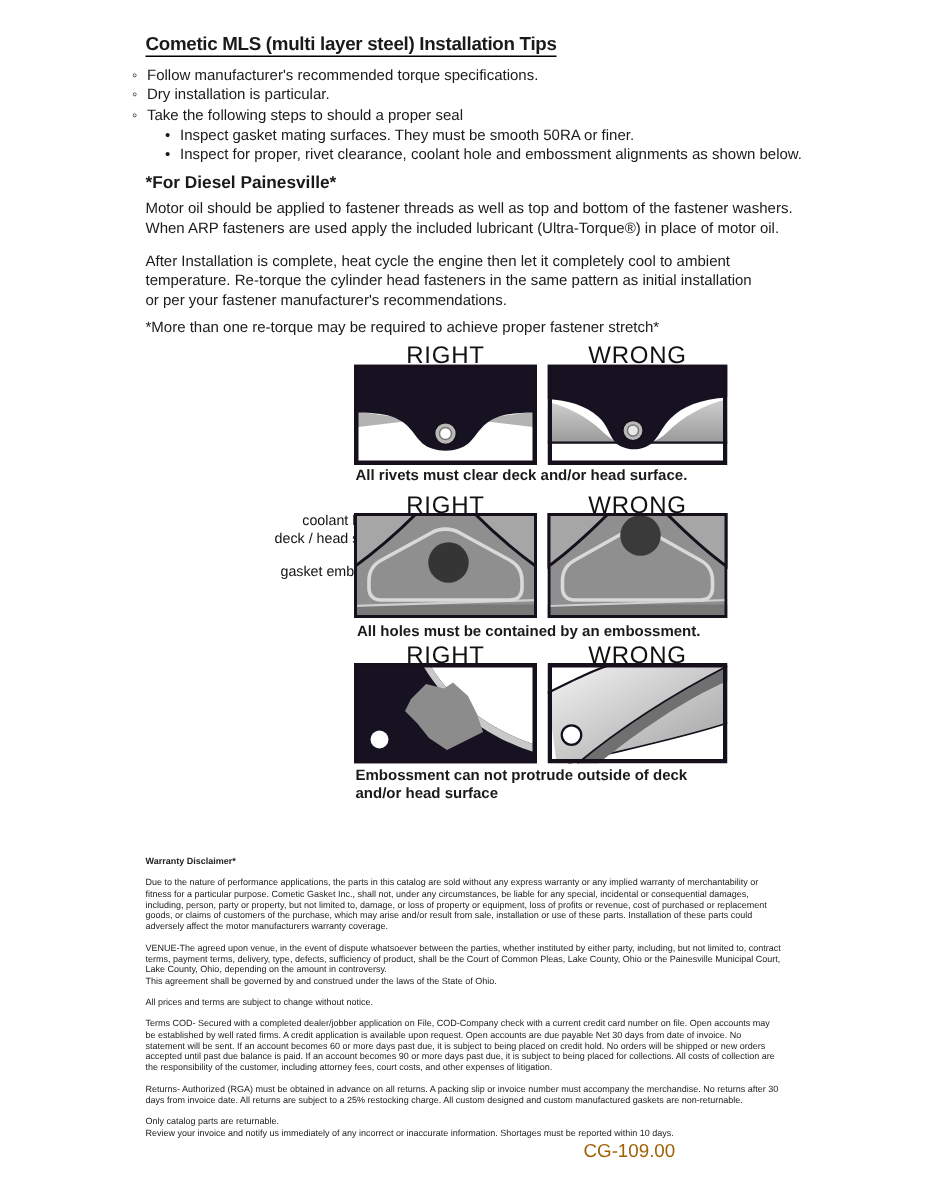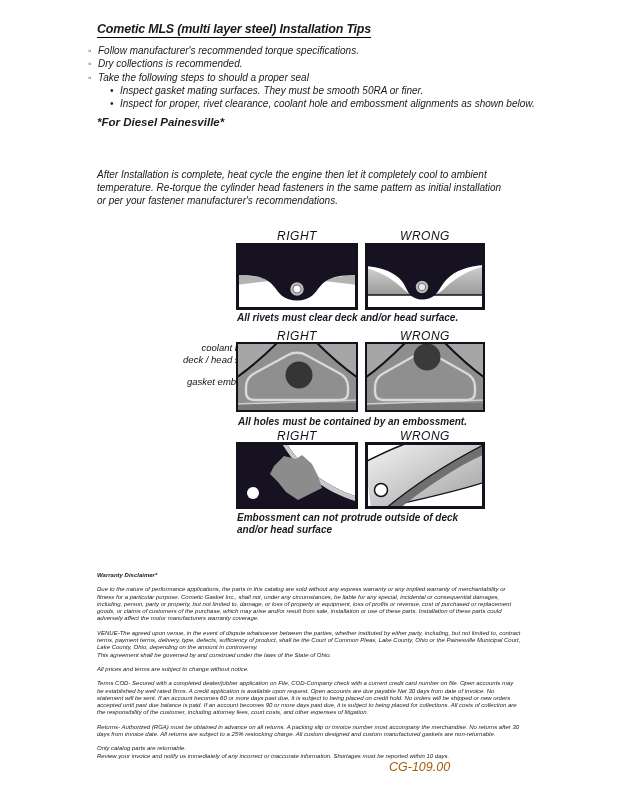--- a/index.html
+++ b/index.html
@@ -1,34 +1,34 @@
 <!DOCTYPE html>
 <html><head>
 <meta charset="utf-8">
 <style>
   html,body{margin:0;padding:0;background:#ffffff;}
   body{width:618px;height:800px;font-family:"Liberation Sans","DejaVu Sans",sans-serif;color:#1a1a1a;}
-  .page{position:relative;width:580px;height:800px;overflow:hidden;background:#fff;font-style:italic;}
+  .page{position:relative;width:580px;height:800px;overflow:hidden;background:#fff;}
 
   .title{position:absolute;left:97px;top:22px;font-size:12.5px;font-weight:bold;letter-spacing:-0.2px;
          border-bottom:1.5px solid #000;padding-bottom:1px;}
 
   .bullets{position:absolute;left:88px;top:44px;width:470px;font-size:10px;line-height:13.3px;}
   .bullet{position:relative;padding-left:10px;}
   .bullet.l1::before{content:"◦";position:absolute;left:0;top:0;font-size:10px;}
   .bullet.l2{margin-left:22px;}
   .bullet.l2::before{content:"•";position:absolute;left:0;top:0;font-size:10px;}
 
   .diesel-heading{position:absolute;left:97px;top:116px;font-size:11.5px;font-weight:bold;}
   .para{position:absolute;left:97px;width:436px;font-size:10px;line-height:13px;white-space:pre-line;}
   .para1{top:133px;}
   .para2{top:168px;}
   .note{top:212px;}
 
-  .dg-label{position:absolute;font-size:12px;letter-spacing:0.5px;color:#111;text-align:center;}
+  .dg-label{position:absolute;font-size:16px;letter-spacing:0.5px;color:#111;text-align:center;}
   .dg-label.r{left:236px;width:122px;}
   .dg-label.w{left:365px;width:120px;text-align:center;}
   .dg-caption{position:absolute;font-size:10px;font-weight:bold;line-height:12px;}
 
   .dg-svg{position:absolute;display:block;}
 
   .ann{position:absolute;font-size:9.5px;line-height:11.5px;text-align:right;color:#111;}
   .ann1{left:110px;top:342px;width:156px;}
   .ann2{left:110px;top:376px;width:162px;}
 
@@ -40,30 +40,33 @@
 </style>
 </head>
 <body>
 
 <div class="page">
 
   <div class="title">Cometic MLS (multi layer steel) Installation Tips</div>
 
   <div class="bullets">
     <div class="bullet l1">Follow manufacturer's recommended torque specifications.</div>
-    <div class="bullet l1">Dry collections is recommended.</div>
+    <div class="bullet l1">Dry installation is particular.</div>
     <div class="bullet l1">Take the following steps to should a proper seal</div>
     <div class="bullet l2">Inspect gasket mating surfaces.  They must be smooth 50RA or finer.</div>
     <div class="bullet l2">Inspect for proper, rivet clearance, coolant hole and embossment alignments as shown below.</div>
   </div>
 
   <div class="diesel-heading">*For Diesel Painesville*</div>
+  <div class="para para1">Motor oil should be applied to fastener threads as well as top and bottom of the fastener washers.
+When ARP fasteners are used apply the included lubricant (Ultra-Torque®) in place of motor oil.</div>
   <div class="para para2">After Installation is complete, heat cycle the engine then let it completely cool to ambient
 temperature. Re-torque the cylinder head fasteners in the same pattern as initial installation
 or per your fastener manufacturer's recommendations.</div>
+  <div class="para note">*More than one re-torque may be required to achieve proper fastener stretch*</div>
 
   <div class="dg-label r" style="top:229px">RIGHT</div>
   <div class="dg-label w" style="top:229px">WRONG</div>
 
   <svg class="dg-svg" style="left:236px;top:243px" width="122" height="67" viewBox="0 0 122 67">
     <rect width="122" height="67" fill="#ffffff"></rect>
     <path d="M0,31 L42,37 L0,42 Z" fill="#b3b3b3"></path>
     <path d="M122,31 L80,37 L122,42 Z" fill="#b3b3b3"></path>
     <path d="M0,0 H122 V32 C104,32 96,34 90,38 C81,44 80,53 70,56 C64,58 58,58 52,56 C42,53 41,44 32,38 C26,34 18,32 0,32 Z" fill="#171221"></path>
     <circle cx="61" cy="46" r="7.5" fill="#b9b9b9" stroke="#15101c" stroke-width="1.5"></circle>

